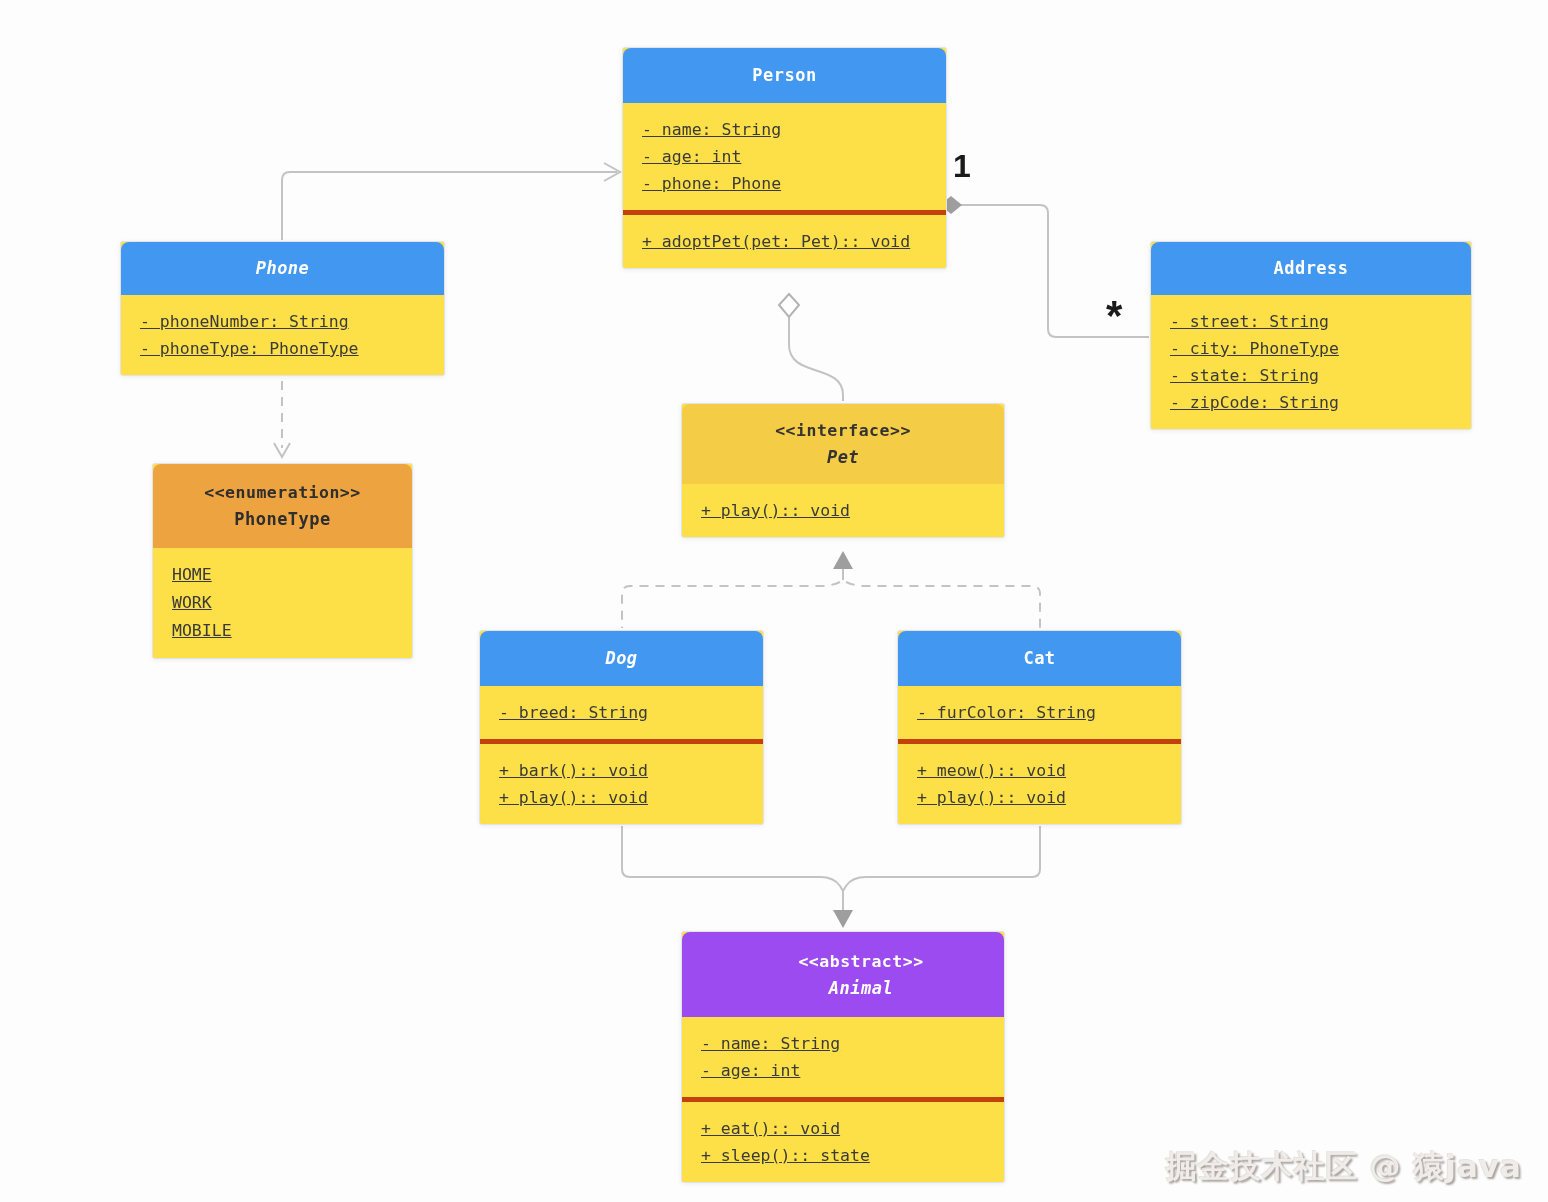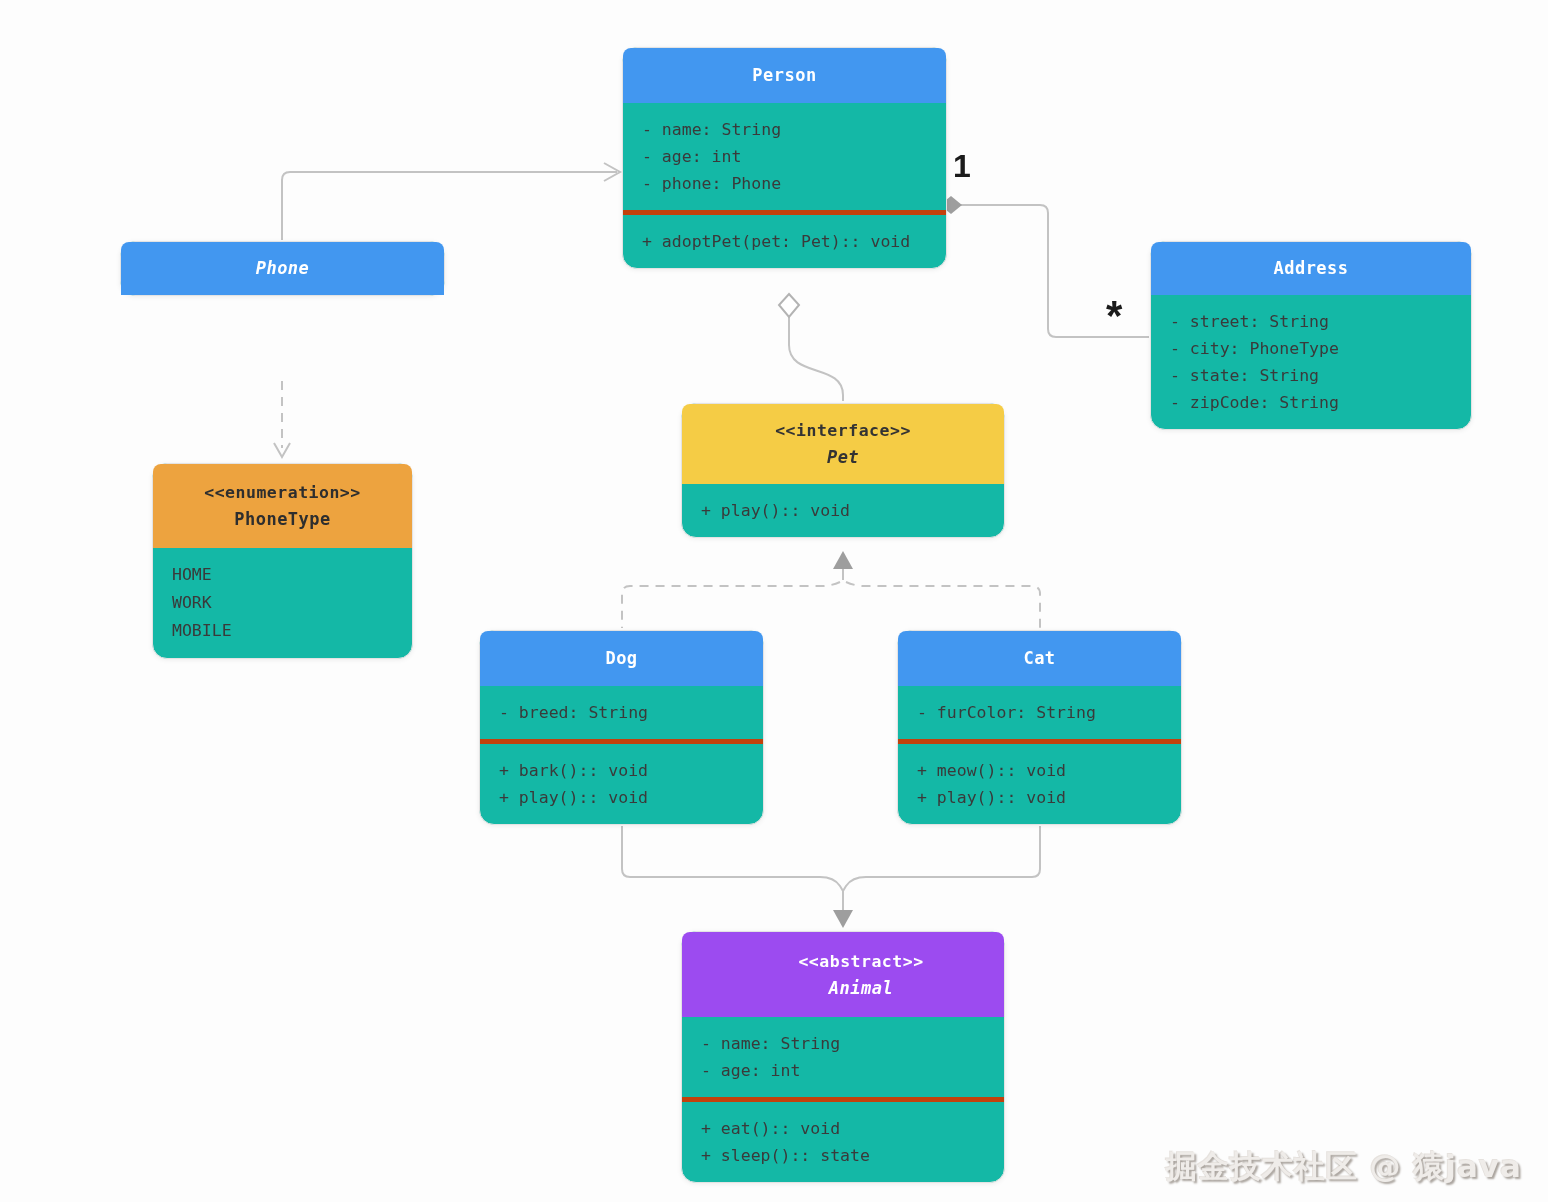--- a/index.html
+++ b/index.html
@@ -13,23 +13,23 @@
     font-family: "DejaVu Sans Mono", "Liberation Mono", monospace;
   }
   .connectors {
     position: absolute;
     left: 0; top: 0;
     width: 1548px; height: 1202px;
     pointer-events: none;
   }
   .uml-box {
     position: absolute;
-    background: #14b8a6;
+    background: #fde047;
     border: 1px solid #e3e3e3;
-    border-radius: 15px;
+    border-radius: 3px;
     box-shadow: 0 1px 5px rgba(0,0,0,0.07);
     box-sizing: border-box;
   }
   .hdr {
     display: flex;
     flex-direction: column;
     justify-content: center;
     align-items: center;
     text-align: center;
     font-weight: bold;
@@ -43,20 +43,21 @@
   .hdr.yellow { background: #F5CC45; color: #333333; }
   .hdr.purple { background: #9C4BF0; color: #ffffff; padding-left: 36px; }
   .hdr .stereo { font-size: 16.5px; }
   .hdr .cname  { font-size: 17px; }
   .hdr .it     { font-style: italic; }
   .sec {
     padding: 13px 19px;
     font-size: 16.5px;
     line-height: 27px;
     color: #3a3a3a;
+    text-decoration: underline;
   }
   .sec + .sec { border-top: 5px solid #c2410c; }
   .row { white-space: pre; }
   .mult-label {
     position: absolute;
     font-family: "Liberation Sans", sans-serif;
     color: #1b1b1b;
     font-weight: 600;
   }
   .watermark {
@@ -124,20 +125,24 @@
     </div>
     <div class="sec">
       <div class="row">+ adoptPet(pet: Pet):: void</div>
     </div>
   </div>
 
   <div class="uml-box" style="left:120px; top:241px; width:325px;">
     <div class="hdr blue" style="height:53px;font-style:italic;">
       <span class="cname">Phone</span>
     </div>
+    <div class="sec">
+      <div class="row">- phoneNumber: String</div>
+      <div class="row">- phoneType: PhoneType</div>
+    </div>
   </div>
 
   <div class="uml-box" style="left:1150px; top:241px; width:322px;">
     <div class="hdr blue" style="height:53px;">
       <span class="cname">Address</span>
     </div>
     <div class="sec">
       <div class="row">- street: String</div>
       <div class="row">- city: PhoneType</div>
       <div class="row">- state: String</div>
@@ -161,21 +166,21 @@
     <div class="hdr yellow" style="height:80px;">
       <span class="stereo">&lt;&lt;interface&gt;&gt;</span>
       <span class="cname it">Pet</span>
     </div>
     <div class="sec">
       <div class="row">+ play():: void</div>
     </div>
   </div>
 
   <div class="uml-box" style="left:479px; top:630px; width:285px;">
-    <div class="hdr blue" style="height:55px;">
+    <div class="hdr blue" style="height:55px;font-style:italic;">
       <span class="cname">Dog</span>
     </div>
     <div class="sec">
       <div class="row">- breed: String</div>
     </div>
     <div class="sec">
       <div class="row">+ bark():: void</div>
       <div class="row">+ play():: void</div>
     </div>
   </div>

